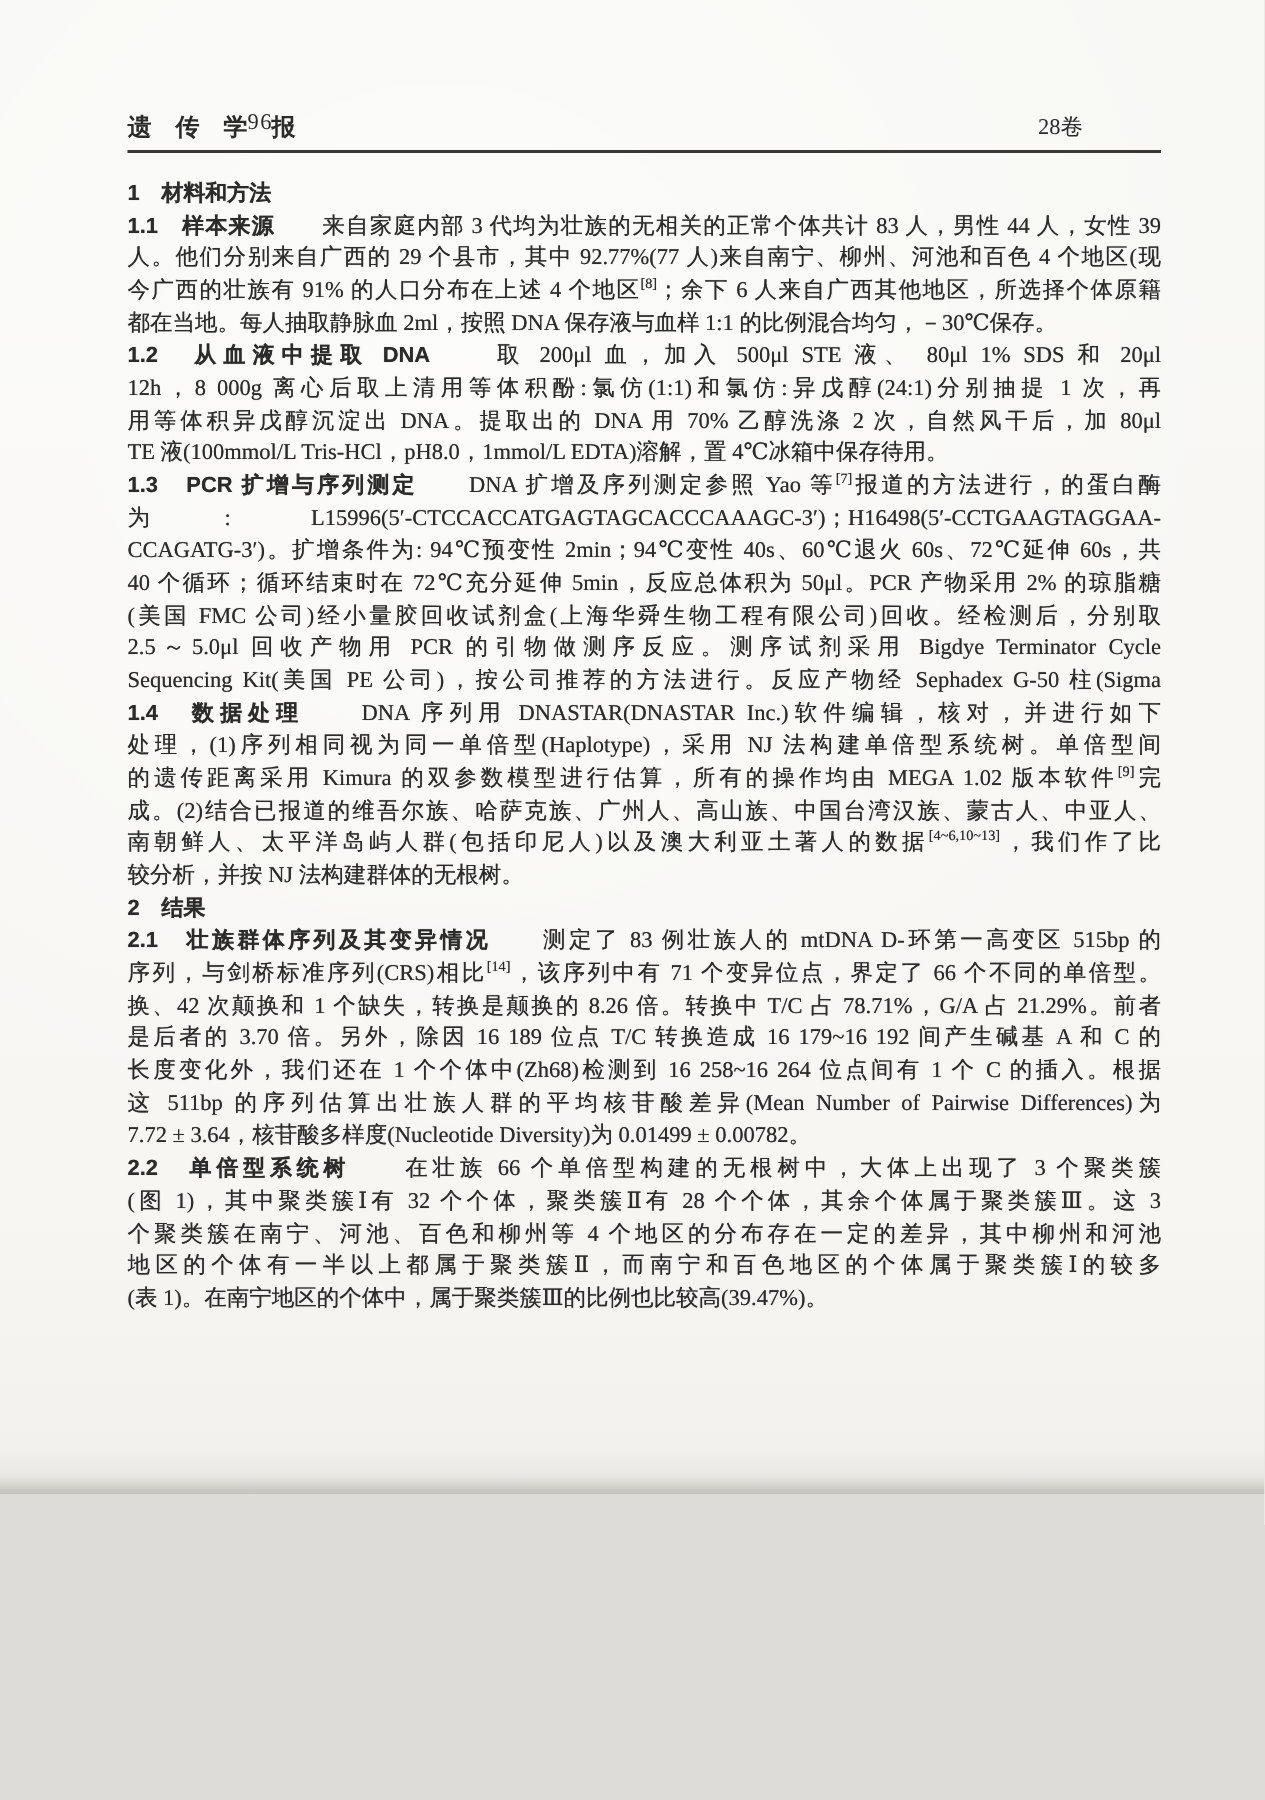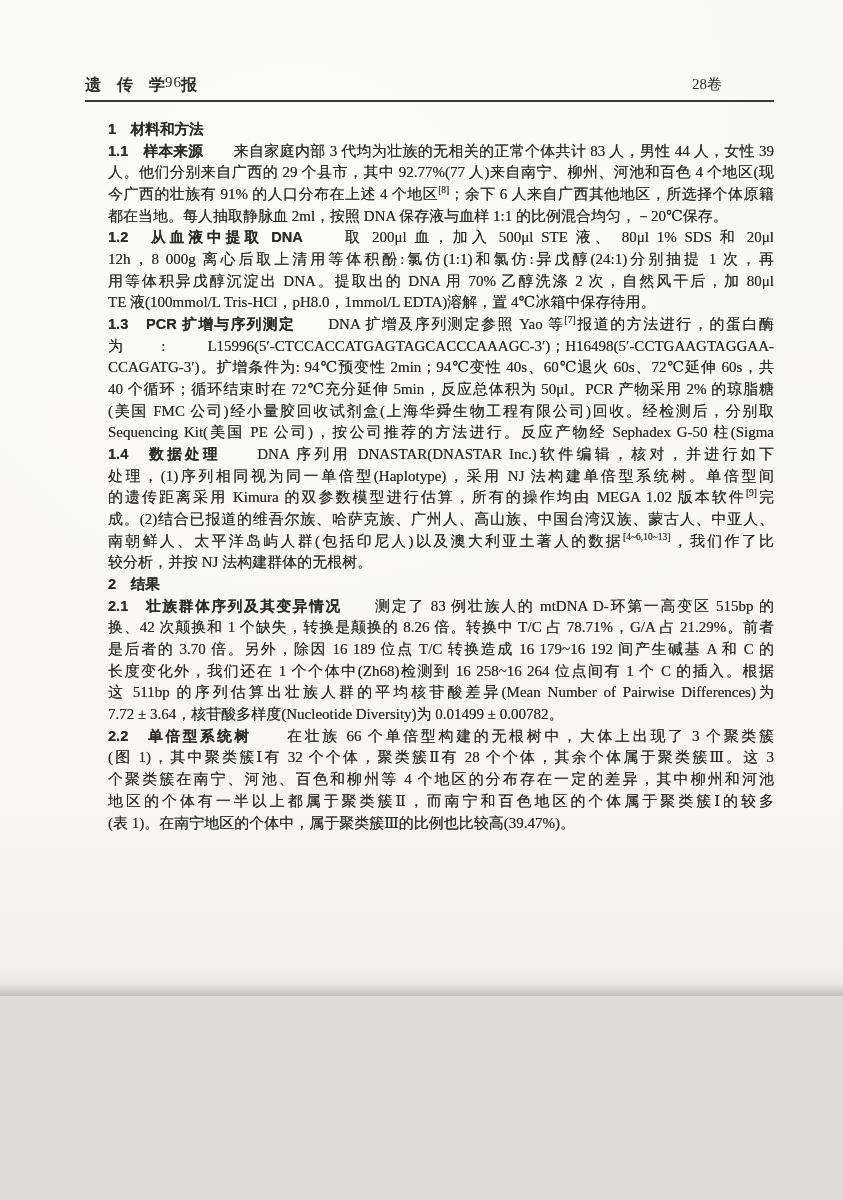--- a/index.html
+++ b/index.html
@@ -18,21 +18,21 @@
     pointer-events:none;
   }
   .header{position:absolute;top:72px;left:85px;width:689px;height:26px;font-size:15px;}
   .pageno{position:absolute;left:80px;top:2px;letter-spacing:1px;}
   .jtitle{position:absolute;left:0;right:0;top:3px;text-align:left;font-weight:bold;font-size:16px;letter-spacing:6px;}
   .vol{position:absolute;right:52px;top:3px;}
   .rule{position:absolute;top:100px;left:85px;width:689px;height:2px;background:#3a3936;}
   .doc{position:absolute;top:119px;left:85px;width:689px;
        text-shadow:0 0 .45px rgba(45,45,45,.75);}
   .line{height:21.68px;line-height:21.68px;font-size:15px;overflow:hidden;
-        text-align:justify;text-align-last:justify;margin-left:23px;}
+        text-align:justify;text-align-last:justify;}
   .line.last{text-align-last:left;}
   .b{font-weight:bold;font-family:"Liberation Sans","DejaVu Sans",sans-serif;font-size:14.6px;}
   sup{font-size:9.5px;line-height:0;vertical-align:6px;letter-spacing:0;}
   .smudge{position:absolute;left:438px;top:1019px;width:52px;height:5px;border-radius:2px;
           background:repeating-linear-gradient(90deg,#8f8f8a 0 5px,rgba(0,0,0,0) 5px 8px);
           filter:blur(1.1px);opacity:.55;}
 </style>
 </head>
 <body>
 
@@ -41,39 +41,41 @@
     <span class="pageno">96</span>
     <span class="jtitle">遗 传 学 报</span>
     <span class="vol">28卷</span>
   </div>
   <div class="rule"></div>
   <div class="doc">
       <div class="line last"><span class="b">1　材料和方法</span></div>
       <div class="line"><span class="b">1.1　样本来源</span><span>　　来自家庭内部 3 代均为壮族的无相关的正常个体共计 83 人，男性 44 人，女性 39</span></div>
       <div class="line"><span>人。他们分别来自广西的 29 个县市，其中 92.77%(77 人)来自南宁、柳州、河池和百色 4 个地区(现</span></div>
       <div class="line"><span>今广西的壮族有 91% 的人口分布在上述 4 个地区</span><sup>[8]</sup><span>；余下 6 人来自广西其他地区，所选择个体原籍</span></div>
-      <div class="line last"><span>都在当地。每人抽取静脉血 2ml，按照 DNA 保存液与血样 1:1 的比例混合均匀，－20℃保存。</span></div>
+      <div class="line last"><span>都在当地。每人抽取静脉血 2ml，按照 DNA 保存液与血样 1:1 的比例混合均匀，－30℃保存。</span></div>
       <div class="line"><span class="b">1.2　从血液中提取 DNA</span><span>　　取 200μl 血，加入 500μl  STE 液、 80μl  1%  SDS 和 20μl</span></div>
       <div class="line"><span>12h，8 000g 离心后取上清用等体积酚:氯仿(1:1)和氯仿:异戊醇(24:1)分别抽提 1 次，再</span></div>
       <div class="line"><span>用等体积异戊醇沉淀出 DNA。提取出的 DNA 用 70% 乙醇洗涤 2 次，自然风干后，加 80μl</span></div>
       <div class="line last"><span>TE 液(100mmol/L  Tris-HCl，pH8.0，1mmol/L  EDTA)溶解，置 4℃冰箱中保存待用。</span></div>
       <div class="line"><span class="b">1.3　PCR 扩增与序列测定</span><span>　　DNA 扩增及序列测定参照 Yao 等</span><sup>[7]</sup><span>报道的方法进行，的蛋白酶</span></div>
       <div class="line"><span>为: L15996(5′-CTCCACCATGAGTAGCACCCAAAGC-3′)；H16498(5′-CCTGAAGTAGGAA-</span></div>
       <div class="line"><span>CCAGATG-3′)。扩增条件为: 94℃预变性 2min；94℃变性 40s、60℃退火 60s、72℃延伸 60s，共</span></div>
       <div class="line"><span>40 个循环；循环结束时在 72℃充分延伸 5min，反应总体积为 50μl。PCR 产物采用 2% 的琼脂糖</span></div>
       <div class="line"><span>(美国 FMC 公司)经小量胶回收试剂盒(上海华舜生物工程有限公司)回收。经检测后，分别取</span></div>
+      <div class="line"><span>2.5～5.0μl 回收产物用 PCR 的引物做测序反应。测序试剂采用 Bigdye  Terminator  Cycle</span></div>
       <div class="line"><span>Sequencing  Kit(美国 PE 公司)，按公司推荐的方法进行。反应产物经 Sephadex  G-50 柱(Sigma</span></div>
       <div class="line"><span class="b">1.4　数据处理</span><span>　　DNA 序列用 DNASTAR(DNASTAR  Inc.)软件编辑，核对，并进行如下</span></div>
       <div class="line"><span>处理，(1)序列相同视为同一单倍型(Haplotype)，采用 NJ 法构建单倍型系统树。单倍型间</span></div>
       <div class="line"><span>的遗传距离采用 Kimura 的双参数模型进行估算，所有的操作均由 MEGA  1.02 版本软件</span><sup>[9]</sup><span>完</span></div>
       <div class="line"><span>成。(2)结合已报道的维吾尔族、哈萨克族、广州人、高山族、中国台湾汉族、蒙古人、中亚人、</span></div>
       <div class="line"><span>南朝鲜人、太平洋岛屿人群(包括印尼人)以及澳大利亚土著人的数据</span><sup>[4~6,10~13]</sup><span>，我们作了比</span></div>
       <div class="line last"><span>较分析，并按 NJ 法构建群体的无根树。</span></div>
       <div class="line last"><span class="b">2　结果</span></div>
       <div class="line"><span class="b">2.1　壮族群体序列及其变异情况</span><span>　　测定了 83 例壮族人的 mtDNA  D-环第一高变区 515bp 的</span></div>
+      <div class="line"><span>序列，与剑桥标准序列(CRS)相比</span><sup>[14]</sup><span>，该序列中有 71 个变异位点，界定了 66 个不同的单倍型。</span></div>
       <div class="line"><span>换、42 次颠换和 1 个缺失，转换是颠换的 8.26 倍。转换中 T/C 占 78.71%，G/A 占 21.29%。前者</span></div>
       <div class="line"><span>是后者的 3.70 倍。另外，除因 16 189 位点 T/C 转换造成 16 179~16 192 间产生碱基 A 和 C 的</span></div>
       <div class="line"><span>长度变化外，我们还在 1 个个体中(Zh68)检测到 16 258~16 264 位点间有 1 个 C 的插入。根据</span></div>
       <div class="line"><span>这 511bp 的序列估算出壮族人群的平均核苷酸差异(Mean  Number  of  Pairwise  Differences)为</span></div>
       <div class="line last"><span>7.72 ± 3.64，核苷酸多样度(Nucleotide  Diversity)为 0.01499 ± 0.00782。</span></div>
       <div class="line"><span class="b">2.2　单倍型系统树</span><span>　　在壮族 66 个单倍型构建的无根树中，大体上出现了 3 个聚类簇</span></div>
       <div class="line"><span>(图 1)，其中聚类簇Ⅰ有 32 个个体，聚类簇Ⅱ有 28 个个体，其余个体属于聚类簇Ⅲ。这 3</span></div>
       <div class="line"><span>个聚类簇在南宁、河池、百色和柳州等 4 个地区的分布存在一定的差异，其中柳州和河池</span></div>
       <div class="line"><span>地区的个体有一半以上都属于聚类簇Ⅱ，而南宁和百色地区的个体属于聚类簇Ⅰ的较多</span></div>
       <div class="line last"><span>(表 1)。在南宁地区的个体中，属于聚类簇Ⅲ的比例也比较高(39.47%)。</span></div>

